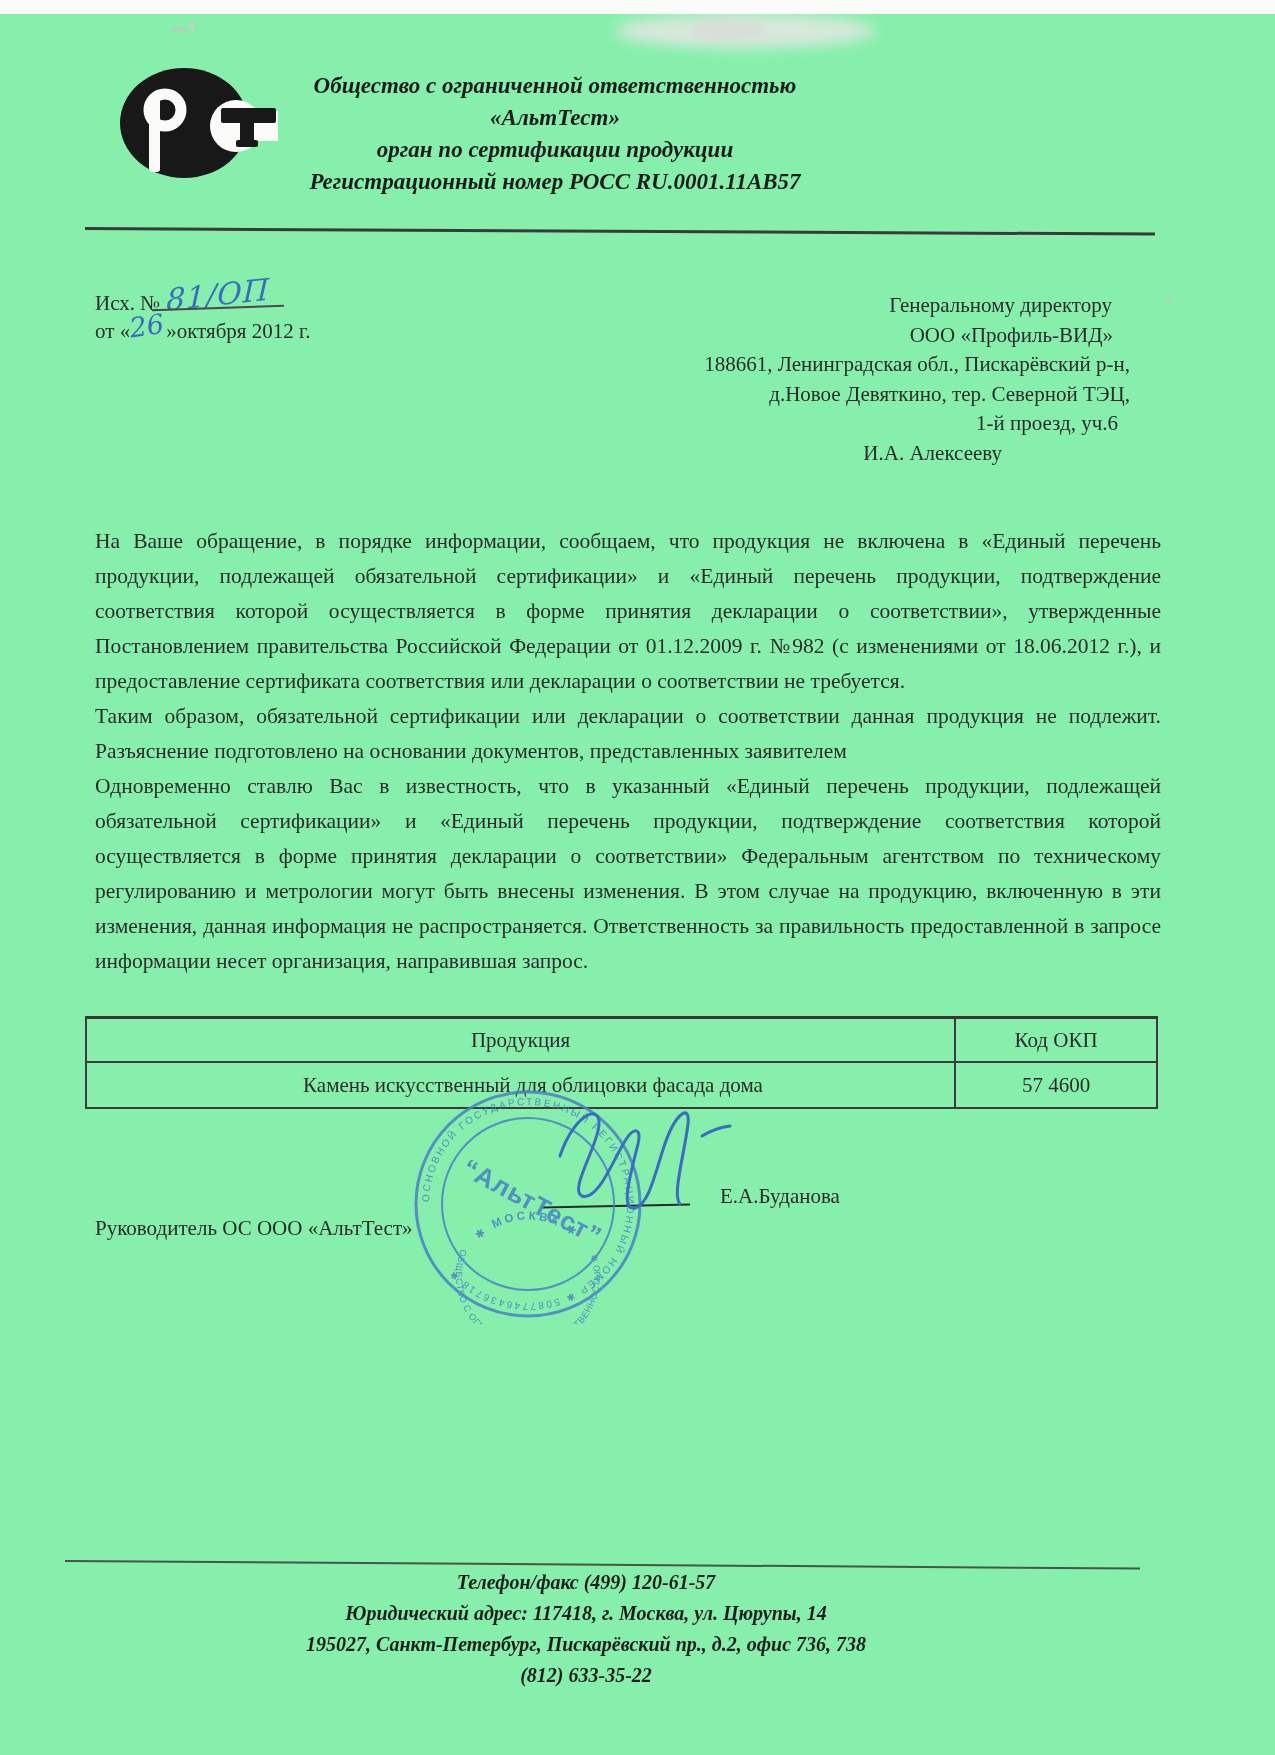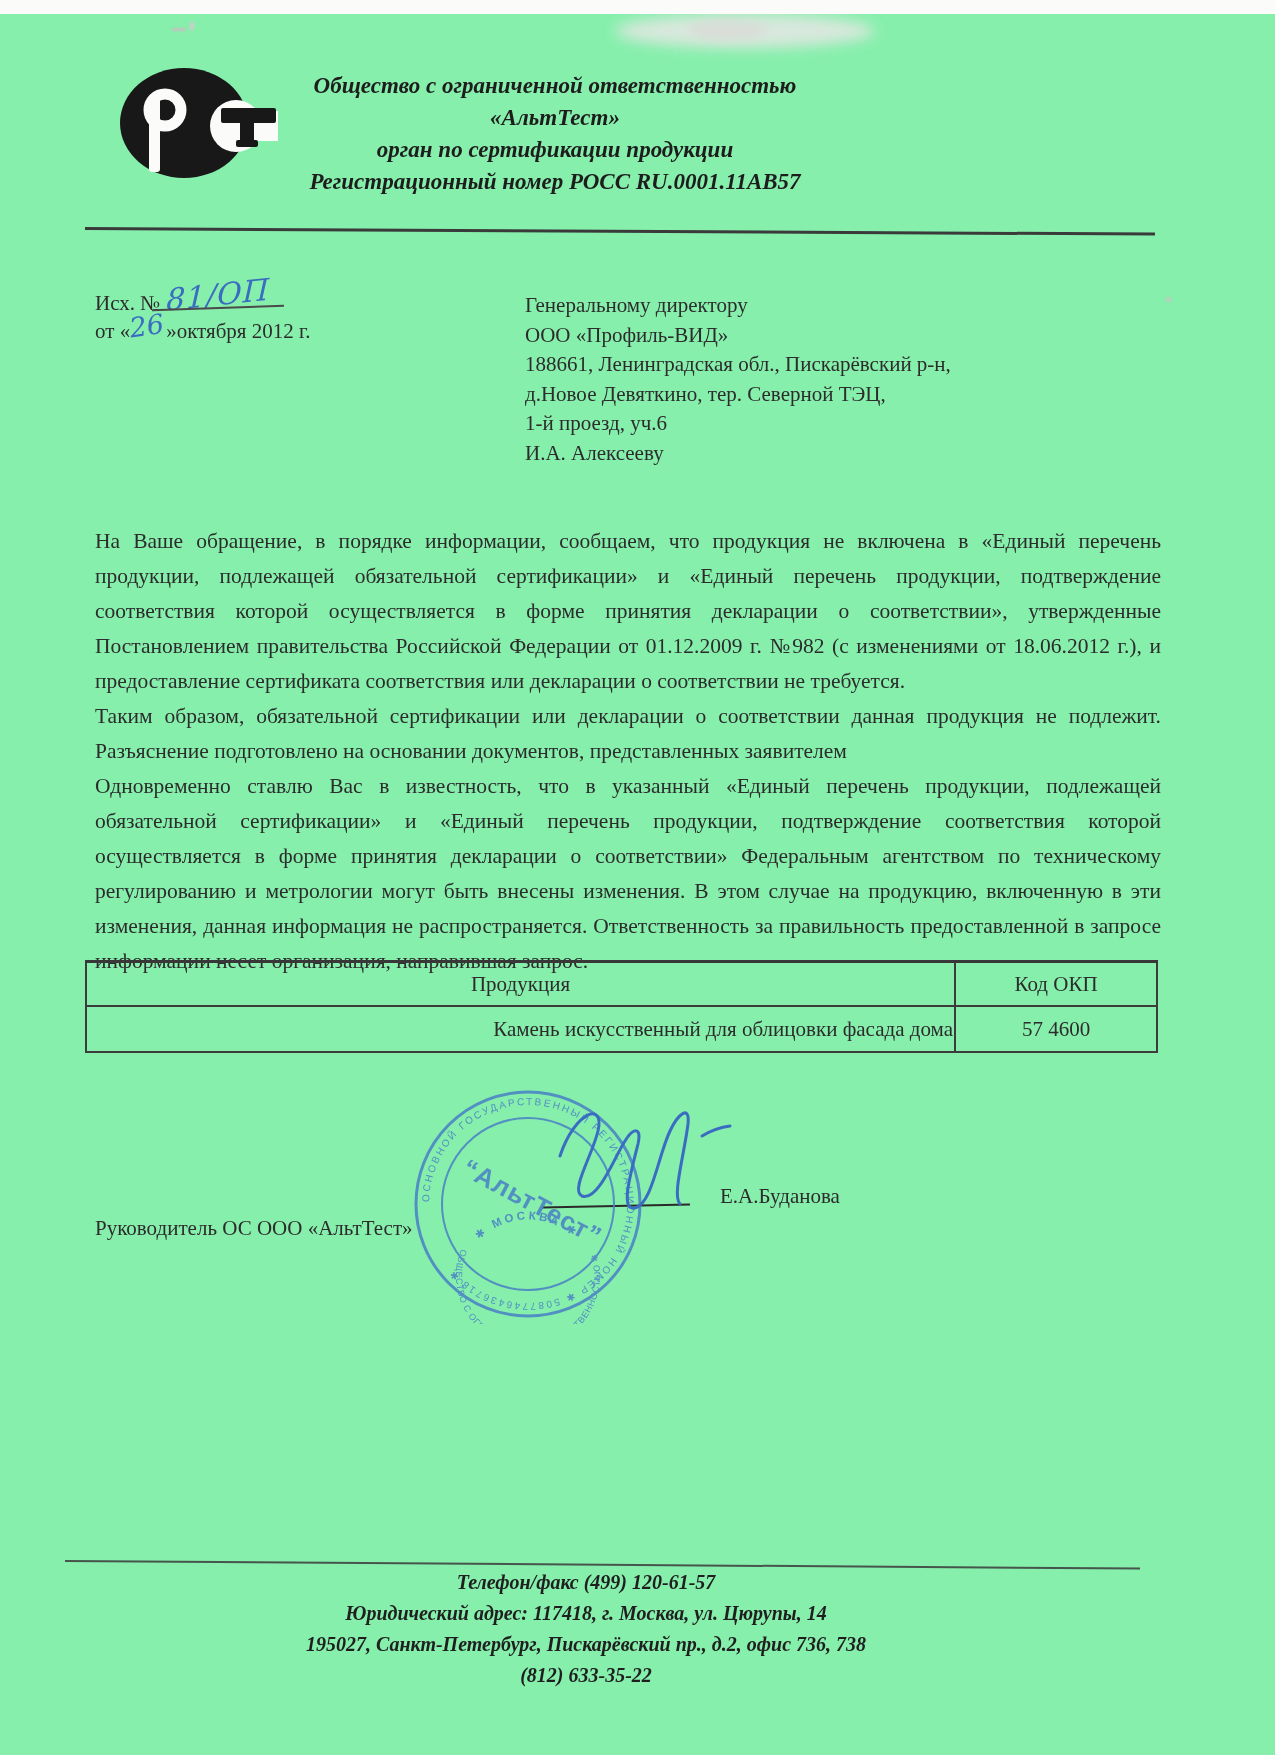--- a/index.html
+++ b/index.html
@@ -16,38 +16,38 @@
 
   
   .ref-line{left:95px;top:268px;font-size:21px;white-space:nowrap;}
   .hand{font-family:"DejaVu Serif",serif;font-style:italic;color:#3a6cc0;}
   .hand-no{display:inline-block;font-size:30px;transform:rotate(-6deg) skewX(-8deg) translateY(-5px);letter-spacing:1px;}
   .ref-underline{left:152px;top:293px;width:132px;height:2px;background:#4a4a4a;transform:rotate(-2deg);}
   .date-line{left:95px;top:299px;font-size:21px;white-space:nowrap;}
   .hand-day{display:inline-block;font-size:27px;width:36px;transform:rotate(-8deg) translateY(-3px);}
 
   
-  .addressee{left:525px;top:277px;width:605px;font-size:21px;line-height:29.5px;}
+  .addressee{left:525px;top:277px;width:605px;text-align:right;font-size:21px;line-height:29.5px;}
   .addr-0{margin-right:18px;} .addr-1{margin-right:17px;}
   .addr-2{margin-right:0;}    .addr-3{margin-right:0;}
   .addr-4{margin-right:12px;} .addr-5{margin-right:128px;}
 
   
   .body-text{left:95px;top:510px;width:1066px;font-size:21.5px;line-height:35px;
              text-align:justify;color:#2c2c2c;}
   .body-text p{margin:0;}
 
   
-  .prod-table{left:85px;top:946px;width:1073px;border-collapse:collapse;table-layout:fixed;
+  .prod-table{left:85px;top:1002px;width:1073px;border-collapse:collapse;table-layout:fixed;
               font-size:21px;color:#2c2c2c;}
   .prod-table th,.prod-table td{border:2px solid #3c3c3c;font-weight:normal;}
   .prod-table th{height:40px;text-align:center;border-top:3px solid #383838;}
   .prod-table td{height:42px;}
   .col-prod{width:865px;}
-  .cell-prod{text-align:right;padding-left:26px;}
+  .cell-prod{text-align:center;padding-left:26px;}
   .cell-code{text-align:center;border-radius:7px;}
 
   
   .sig-title{left:95px;top:1202px;font-size:21px;white-space:nowrap;}
   .sig-underline{left:542px;top:1191px;width:148px;height:2px;background:#2a2a2a;transform:rotate(-1.2deg);}
   .sig-name{left:720px;top:1170px;font-size:21px;white-space:nowrap;}
   .stamp-svg{left:408px;top:1070px;opacity:.88;}
   .stamp-text{font-family:"Liberation Sans","DejaVu Sans",sans-serif;fill:#4b83c6;}
   .stamp-ring{font-size:10px;letter-spacing:2.2px;}
   .stamp-arc-top{font-size:9px;letter-spacing:0.6px;}

